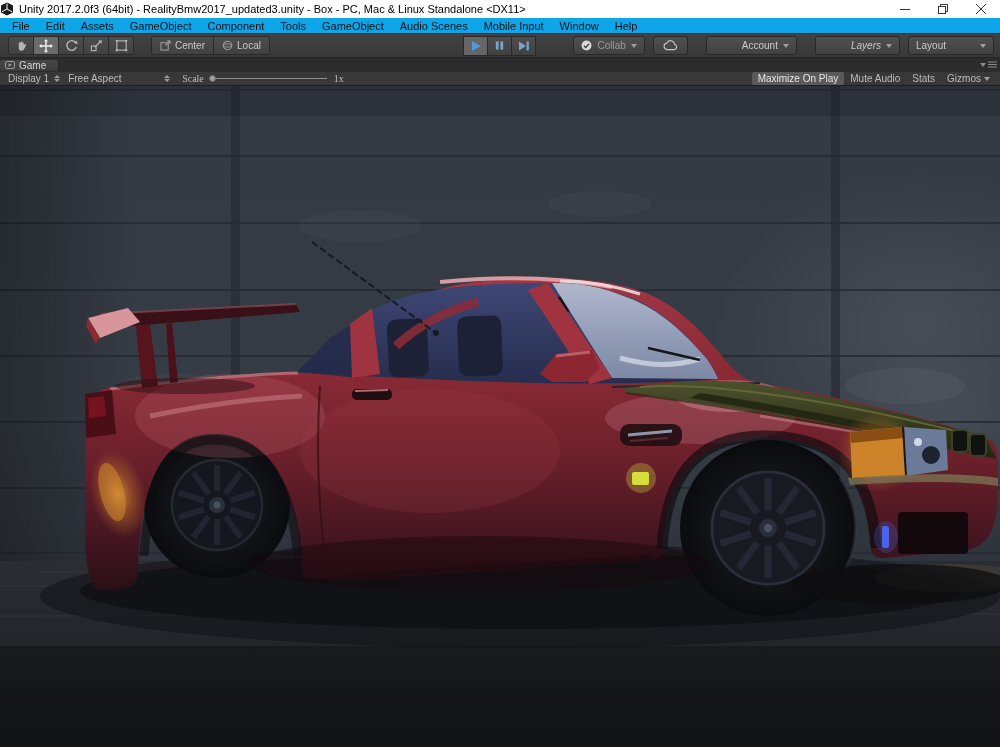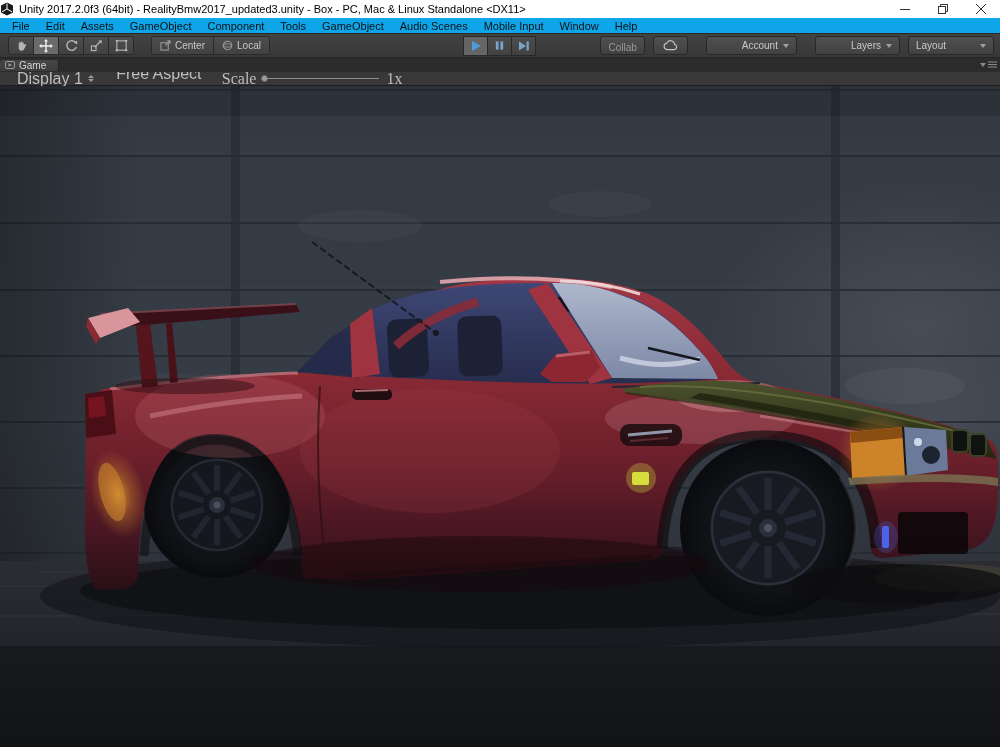--- a/index.html
+++ b/index.html
@@ -36,35 +36,35 @@
   .pillbtn:first-child { border-radius:3px 0 0 3px; }
   .pillbtn:last-child { border-radius:0 3px 3px 0; }
   .playgroup { position:absolute; left:50%; transform:translateX(-50%); display:flex; }
   .playbtn { width:25px; height:20px; background:linear-gradient(#4d4d4d,#414141);
     border:1px solid #282828; margin-left:-1px; display:flex; align-items:center; justify-content:center; }
   .playbtn.active { background:#656565; }
   .right-cluster { margin-left:auto; display:flex; align-items:center; padding-right:6px; gap:8px; }
   .dropbtn { height:19px; background:linear-gradient(#505050,#414141); border:1px solid #282828;
     border-radius:3px; color:#c9c9c9; font-size:10px; display:flex; align-items:center;
     gap:5px; padding:0 7px; }
-  .dropbtn.dim { color:#9a9a9a;flex-direction:column; }
+  .dropbtn.dim { color:#9a9a9a; }
   .chev { width:0; height:0; border-left:3.5px solid transparent; border-right:3.5px solid transparent;
     border-top:4px solid #a0a0a0; }
   .gap-lg { margin-left:10px;padding-left:35px; }
 
   
   .tabbar { height:14px; background:#2c2c2c; display:flex; align-items:center; position:relative; }
   .tab { background:linear-gradient(#474747,#3c3c3c); color:#d4d4d4; font-size:10px;
     display:flex; align-items:center; gap:4px; padding:0 12px 0 5px;
     border-right:1px solid #242424; border-radius:3px 3px 0 0; }
   .panel-menu { position:absolute; right:3px; top:2px; display:flex; align-items:center; gap:2px; }
 
   
   .controlbar { height:14px; background:#383838; border-bottom:1px solid #1d1d1d;
-    display:flex; align-items:center; font-size:16px; color:#bdbdbd; padding:0 13px; }
+    display:flex; align-items:center; font-size:10px; color:#bdbdbd; padding:0 4px; }
   .ctl { display:flex; align-items:center; gap:3px; padding:0 4px; white-space:nowrap; }
   .updown { display:inline-flex; flex-direction:column; gap:1px; margin-left:2px; }
   .tri-up { width:0; height:0; border-left:3px solid transparent; border-right:3px solid transparent;
     border-bottom:3px solid #9a9a9a; }
   .tri-down { width:0; height:0; border-left:3px solid transparent; border-right:3px solid transparent;
     border-top:3px solid #9a9a9a; }
   .slider { display:flex; align-items:center; margin-left:2px; }
   .slider-track { width:118px; height:1px; background:#8f8f8f; position:relative; }
   .slider-knob { position:absolute; left:0px; top:-3px; width:7px; height:7px; border-radius:50%;
     background:#9e9e9e; border:1px solid #6a6a6a; }
@@ -207,21 +207,21 @@
     </div>
     <div class="dropbtn" style="padding:0 9px;">
       <svg width="15" height="11" viewBox="0 0 16 12">
         <path d="M4 10.5 h8 a3 3 0 0 0 0.4-5.9 A4.4 4.4 0 0 0 4 3.4 A3.6 3.6 0 0 0 4 10.5 Z" fill="none" stroke="#c6c6c6" stroke-width="1.2"></path>
       </svg>
     </div>
     <div class="dropbtn gap-lg" style="min-width:62px; justify-content:space-between;">
       <span>Account</span>
       <span class="chev"></span>
     </div>
-    <div class="dropbtn gap-lg" style="min-width:58px; justify-content:space-between;">
+    <div class="dropbtn gap-lg" style="min-width:58px; justify-content:space-between;font-style:italic;">
       <span>Layers</span>
       <span class="chev"></span>
     </div>
     <div class="dropbtn" style="min-width:62px; justify-content:space-between;gap:34px;">
       <span>Layout</span>
       <span class="chev"></span>
     </div>
   </div>
 </div>
 
@@ -242,35 +242,44 @@
 </div>
 
 <div class="controlbar">
   <div class="ctl">
     <span>Display 1</span>
     <span class="updown">
         <span class="tri-up"></span>
         <span class="tri-down"></span>
       </span>
   </div>
-  <div class="ctl" style="margin-left:6px; min-width:110px;flex-direction:column;">
+  <div class="ctl" style="min-width:110px;">
     <span>Free Aspect</span>
     <span class="updown" style="margin-left:auto;">
         <span class="tri-up"></span>
         <span class="tri-down"></span>
       </span>
   </div>
   <div class="ctl" style="margin-left:4px;font-family:Liberation Serif, serif;">
     <span>Scale</span>
     <span class="slider">
       <span class="slider-track">
         <span class="slider-knob"></span>
       </span>
     </span>
     <span style="margin-left:4px;">1x</span>
+  </div>
+  <div class="ctl-right">
+    <span class="ctlbtn active">Maximize On Play</span>
+    <span class="ctlbtn">Mute Audio</span>
+    <span class="ctlbtn">Stats</span>
+    <span class="ctlbtn">
+      <span>Gizmos</span>
+      <span class="chev"></span>
+    </span>
   </div>
 </div>
 
 <div class="viewport">
 <svg width="1000" height="661" viewBox="0 0 1000 661">
   <defs>
     <linearGradient id="wallG" x1="0" y1="0" x2="0" y2="1">
       <stop offset="0" stop-color="#343a43"></stop>
           <stop offset="0.7" stop-color="#363c45"></stop>
           <stop offset="1" stop-color="#2f343c"></stop>

